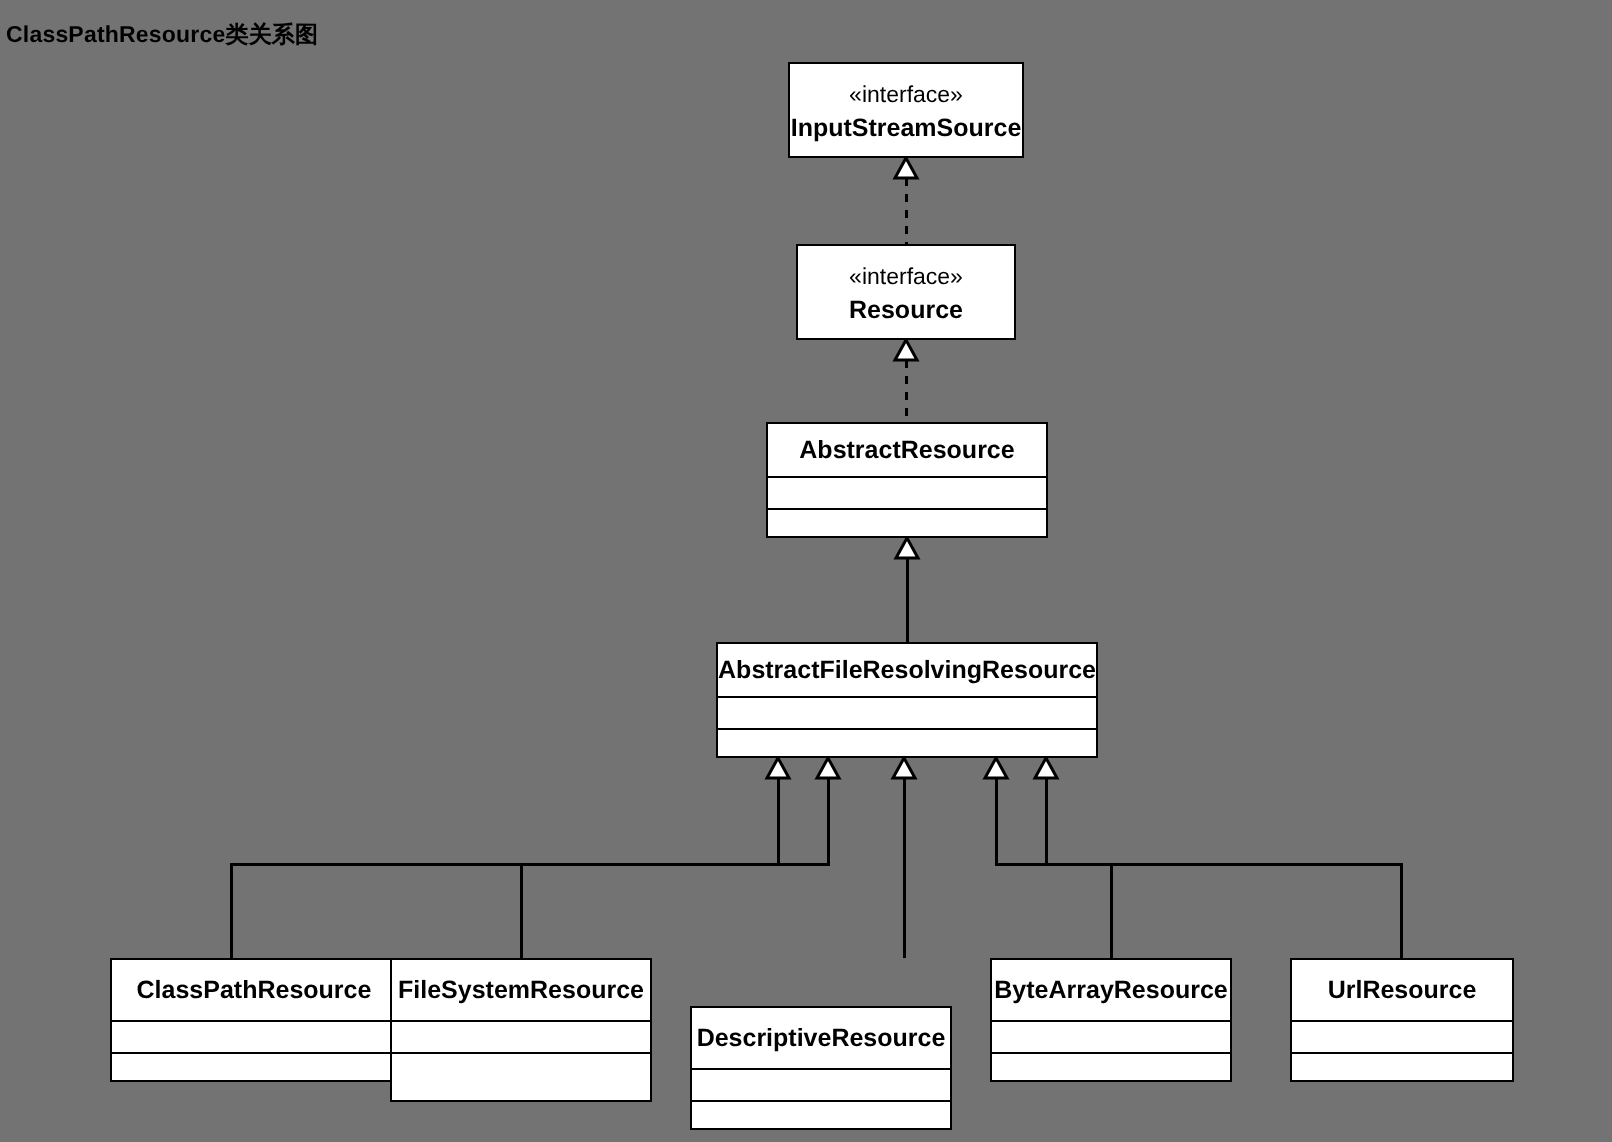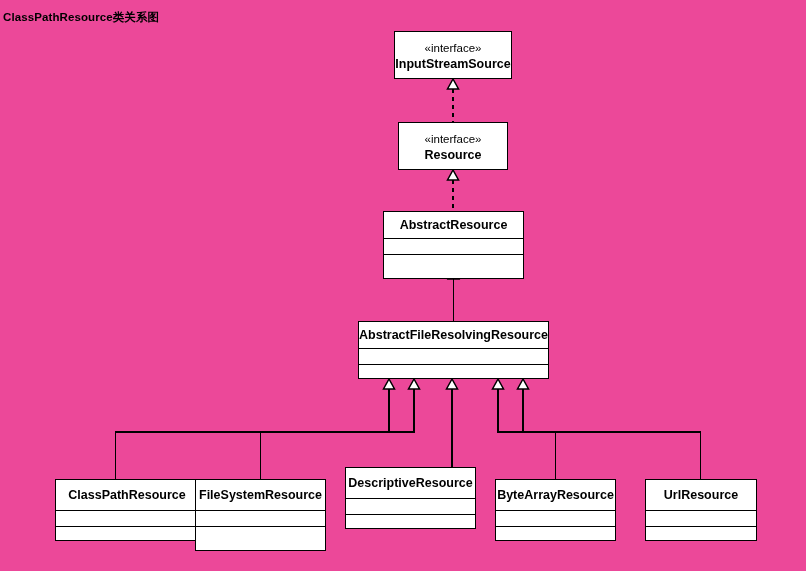--- a/index.html
+++ b/index.html
@@ -10,21 +10,21 @@
   }
   body {
     font-family: "Liberation Sans", sans-serif;
     color: #000000;
     -webkit-font-smoothing: antialiased;
   }
   #canvas {
     position: relative;
     width: 806px;
     height: 571px;
-    background: #ec4899;
+    background: #737373;
     overflow: hidden;
   }
   #wires {
     position: absolute;
     left: 0;
     top: 0;
     width: 806px;
     height: 571px;
     pointer-events: none;
   }
@@ -114,21 +114,21 @@
           <div class="stereotype">«interface»</div>
           <div class="classname">InputStreamSource</div>
         </div>
       </div>
       <div class="uml-box" style="left: 398px; top: 122px; width: 110px; height: 48px;">
         <div class="uml-name" style="height: 48px;">
           <div class="stereotype">«interface»</div>
           <div class="classname">Resource</div>
         </div>
       </div>
-      <div class="uml-box" style="left: 383px; top: 211px; width: 141px; height: 68px;">
+      <div class="uml-box" style="left: 383px; top: 211px; width: 141px; height: 58px;">
         <div class="uml-name" style="height: 26px;">
           <div class="classname">AbstractResource</div>
         </div>
         <div class="uml-compartment" style="height: 16px;"></div>
         <div class="uml-compartment" style="height: 16px;"></div>
       </div>
       <div class="uml-box" style="left: 358px; top: 321px; width: 191px; height: 58px;">
         <div class="uml-name" style="height: 26px;">
           <div class="classname">AbstractFileResolvingResource</div>
         </div>
@@ -142,21 +142,21 @@
         <div class="uml-compartment" style="height: 16px;"></div>
         <div class="uml-compartment" style="height: 16px;"></div>
       </div>
       <div class="uml-box" style="left: 195px; top: 479px; width: 131px; height: 72px;">
         <div class="uml-name" style="height: 30px;">
           <div class="classname">FileSystemResource</div>
         </div>
         <div class="uml-compartment" style="height: 16px;"></div>
         <div class="uml-compartment" style="height: 16px;"></div>
       </div>
-      <div class="uml-box" style="left: 345px; top: 467px; width: 131px; height: 62px;">
+      <div class="uml-box" style="left: 345px; top: 503px; width: 131px; height: 62px;">
         <div class="uml-name" style="height: 30px;">
           <div class="classname">DescriptiveResource</div>
         </div>
         <div class="uml-compartment" style="height: 16px;"></div>
         <div class="uml-compartment" style="height: 16px;"></div>
       </div>
       <div class="uml-box" style="left: 495px; top: 479px; width: 121px; height: 62px;">
         <div class="uml-name" style="height: 30px;">
           <div class="classname">ByteArrayResource</div>
         </div>

